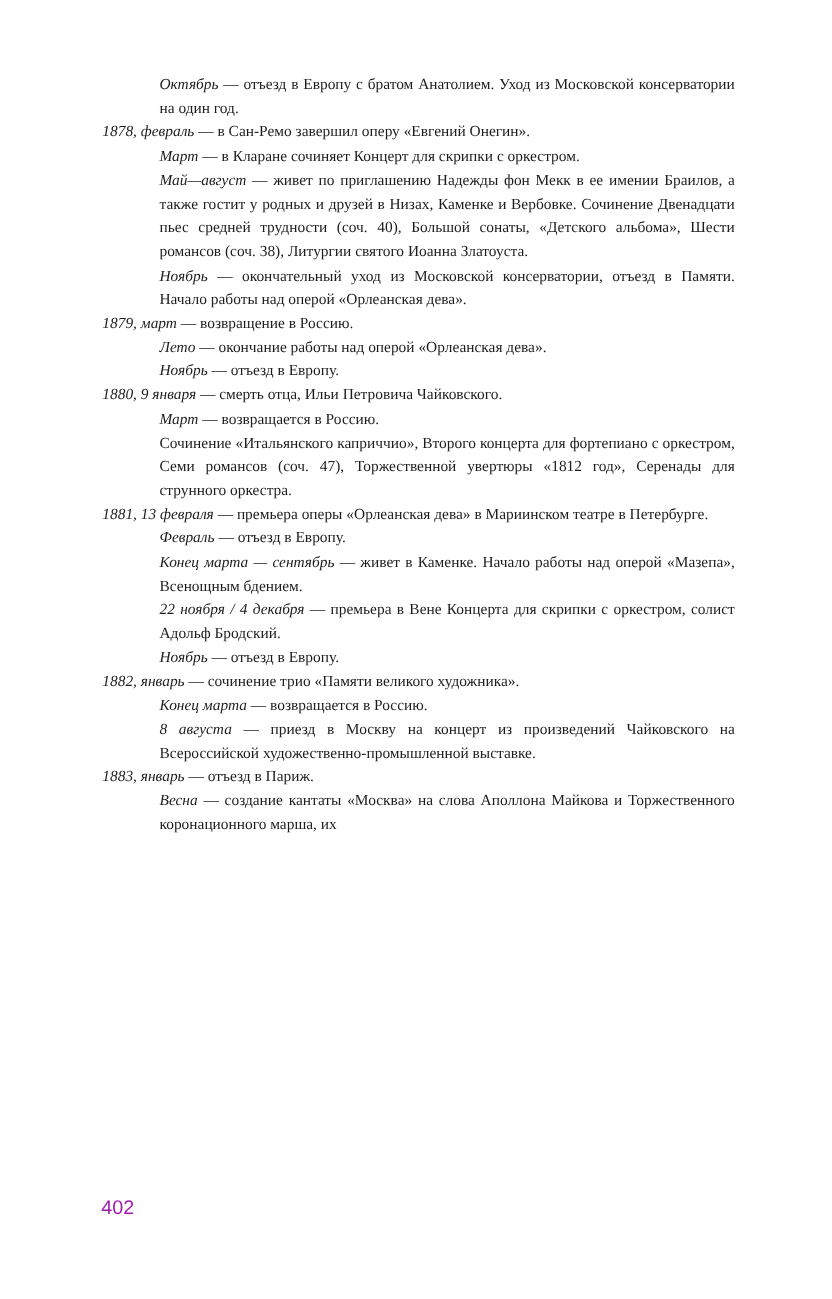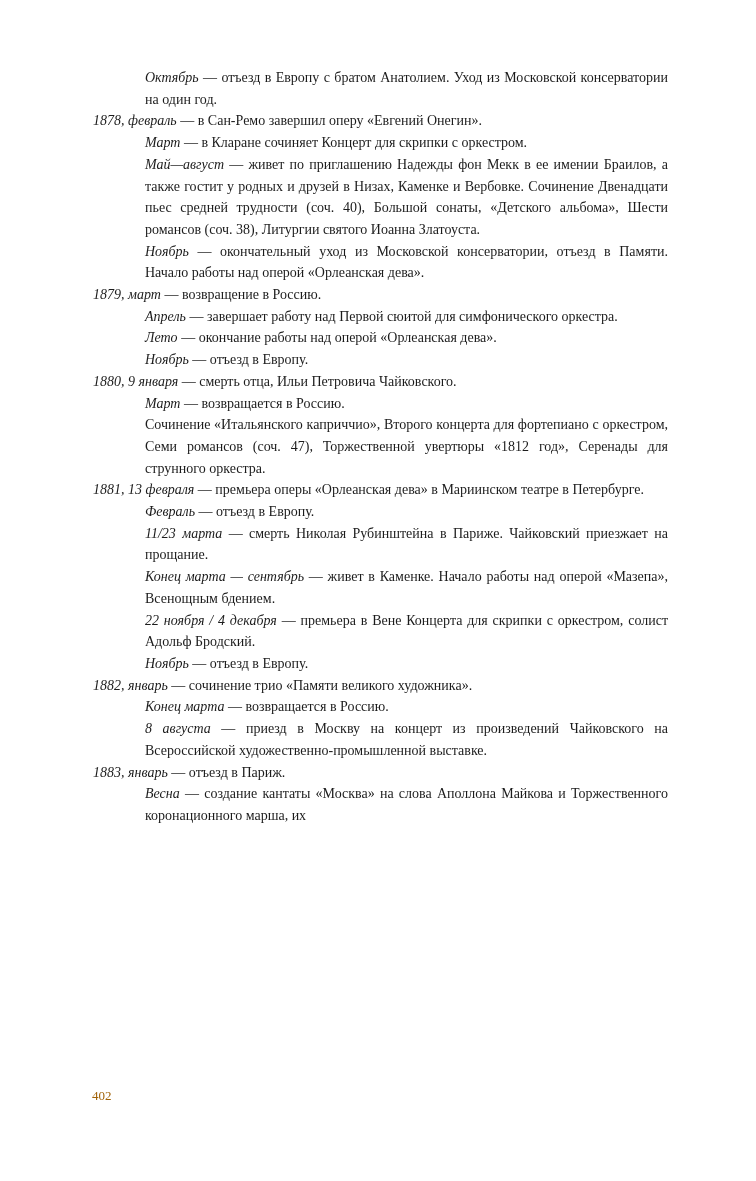--- a/index.html
+++ b/index.html
@@ -28,45 +28,43 @@
     padding-left: 52px; 
   }
   .entry.year {
     text-indent: -52px; 
   }
   .entry .date { font-style: italic; }
   .page-number {
     position: absolute;
     left: 92px;
     top: 1088px;
-    font-family: Liberation Serif, serif;
-    font-size: 13px;
-    color: #a16207;
+    font-family: Liberation Sans, sans-serif;
+    font-size: 18px;
+    color: #a21caf;
   }
 </style>
 </head>
 <body>
 
 <div class="page">
   <div class="text-block" id="entries-container" lang="ru">
       <p class="entry month"><span class="date">Октябрь</span> — <span>отъезд в Европу с братом Анатолием. Уход из Московской консерватории на один год.</span></p>
       <p class="entry year"><span class="date">1878, февраль</span> — <span>в Сан-Ремо завершил оперу «Евгений Онегин».</span></p>
       <p class="entry month"><span class="date">Март</span> — <span>в Кларане сочиняет Концерт для скрипки с оркестром.</span></p>
       <p class="entry month"><span class="date">Май—август</span> — <span>живет по приглашению Надежды фон Мекк в ее имении Браилов, а также гостит у родных и друзей в Низах, Каменке и Вербовке. Сочинение Двенадцати пьес средней трудности (соч. 40), Большой сонаты, «Детского альбома», Шести романсов (соч. 38), Литургии святого Иоанна Златоуста.</span></p>
       <p class="entry month"><span class="date">Ноябрь</span> — <span>окончательный уход из Московской консерватории, отъезд в Памяти. Начало работы над оперой «Орлеанская дева».</span></p>
       <p class="entry year"><span class="date">1879, март</span> — <span>возвращение в Россию.</span></p>
-      <p class="entry month"><span class="date">Апрель</span> — <span>завершает работу над Первой сюитой для симфонического оркестра.</span></p>
       <p class="entry month"><span class="date">Лето</span> — <span>окончание работы над оперой «Орлеанская дева».</span></p>
       <p class="entry month"><span class="date">Ноябрь</span> — <span>отъезд в Европу.</span></p>
       <p class="entry year"><span class="date">1880, 9 января</span> — <span>смерть отца, Ильи Петровича Чайковского.</span></p>
       <p class="entry month"><span class="date">Март</span> — <span>возвращается в Россию.</span></p>
       <p class="entry plain"><span>Сочинение «Итальянского каприччио», Второго концерта для фортепиано с оркестром, Семи романсов (соч. 47), Торжественной увертюры «1812 год», Серенады для струнного оркестра.</span></p>
       <p class="entry year"><span class="date">1881, 13 февраля</span> — <span>премьера оперы «Орлеанская дева» в Мариинском театре в Петербурге.</span></p>
       <p class="entry month"><span class="date">Февраль</span> — <span>отъезд в Европу.</span></p>
-      <p class="entry month"><span class="date">11/23 марта</span> — <span>смерть Николая Рубинштейна в Париже. Чайковский приезжает на прощание.</span></p>
       <p class="entry month"><span class="date">Конец марта — сентябрь</span> — <span>живет в Каменке. Начало работы над оперой «Мазепа», Всенощным бдением.</span></p>
       <p class="entry month"><span class="date">22 ноября / 4 декабря</span> — <span>премьера в Вене Концерта для скрипки с оркестром, солист Адольф Бродский.</span></p>
       <p class="entry month"><span class="date">Ноябрь</span> — <span>отъезд в Европу.</span></p>
       <p class="entry year"><span class="date">1882, январь</span> — <span>сочинение трио «Памяти великого художника».</span></p>
       <p class="entry month"><span class="date">Конец марта</span> — <span>возвращается в Россию.</span></p>
       <p class="entry month"><span class="date">8 августа</span> — <span>приезд в Москву на концерт из произведений Чайковского на Всероссийской художественно-промышленной выставке.</span></p>
       <p class="entry year"><span class="date">1883, январь</span> — <span>отъезд в Париж.</span></p>
       <p class="entry month"><span class="date">Весна</span> — <span>создание кантаты «Москва» на слова Аполлона Майкова и Торжественного коронационного марша, их</span></p>
     </div>
   <div class="page-number">402</div>

